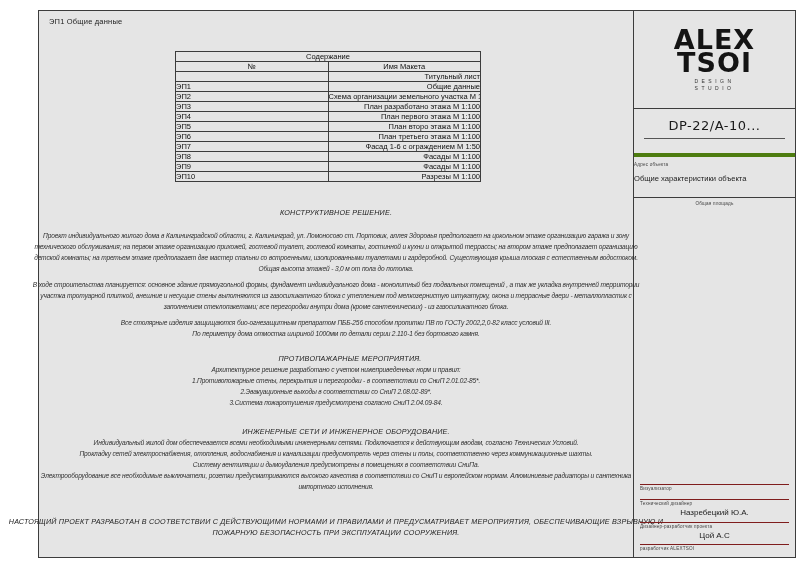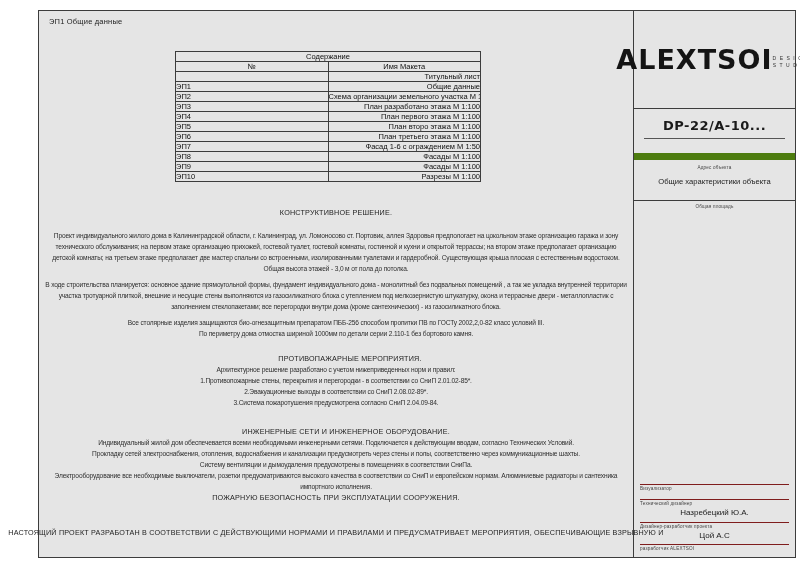--- a/index.html
+++ b/index.html
@@ -7,33 +7,33 @@
   .sheet{position:absolute;left:38px;top:10px;width:756px;height:546px;border:1px solid #3c3c3c;background:#e5e5e5;}
   .corner-label{position:absolute;left:10px;top:6px;font-size:7.5px;color:#222;letter-spacing:0.2px;}
   .main{position:absolute;left:0;top:0;width:594px;height:546px;border-right:1px solid #3c3c3c;}
   
   table.toc{position:absolute;left:136px;top:40px;width:306px;border-collapse:collapse;font-size:7.5px;color:#111;table-layout:fixed;}
   table.toc td,table.toc th{border:1px solid #3c3c3c;height:9px;line-height:9px;padding:0;overflow:hidden;white-space:nowrap;}
   table.toc th{font-weight:normal;text-align:center;}
   td.num{width:42px;}
   td.name{text-align:right;padding-left:4px;}
   
-  .textflow{position:absolute;top:196px;left:8px;width:578px;display:flex;flex-direction:column;align-items:center;color:#2e2e2e;}
+  .textflow{position:absolute;top:196px;left:8px;width:578px;display:flex;flex-direction:column;align-items:center;color:#2e2e2e;font-style:italic;}
   .tline{font-size:6.6px;letter-spacing:-0.15px;line-height:11px;white-space:nowrap;}
   .theading{font-size:7.2px;line-height:11px;letter-spacing:0.2px;color:#222;white-space:nowrap;}
   .gap12{margin-top:12px;} .gap5{margin-top:5px;} .gap14{margin-top:14px;margin-left:28px;} .gap18{margin-top:18px;margin-left:20px;} .gap24{margin-top:24px;}
   
   .panel{position:absolute;right:0;top:0;width:161px;height:546px;display:flex;flex-direction:column;}
-  .logo-block{height:97px;border-bottom:1px solid #3c3c3c;display:flex;flex-direction:row;align-items:center;justify-content:center;}
+  .logo-block{height:97px;border-bottom:1px solid #3c3c3c;display:flex;flex-direction:column;align-items:center;justify-content:center;}
   .logo-word{font-family:"DejaVu Sans",sans-serif;font-size:27px;line-height:23px;letter-spacing:1px;color:#141414;font-weight:600;}
   .logo-sub{font-size:5px;letter-spacing:3.5px;color:#333;line-height:7px;margin-top:4px;text-align:center;}
-  .docnum-block{height:44px;border-bottom:7px solid #4d7c0f;text-align:center;font-weight:bold;}
+  .docnum-block{height:44px;border-bottom:4px solid #4d7c0f;text-align:center;}
   .docnum{font-size:13px;letter-spacing:0.5px;color:#1a1a1a;margin-top:9px;font-family:"DejaVu Sans",sans-serif;}
   .docnum-rule{border-bottom:1px solid #555;margin:5px 10px 0 10px;}
-  .addr-block{height:40px;border-bottom:1px solid #3c3c3c;text-align:center;}
+  .addr-block{height:40px;border-bottom:1px solid #3c3c3c;}
   .tiny-label{font-size:4.6px;color:#444;letter-spacing:0.2px;}
   .addr-block .tiny-label{margin-top:5px;}
   .chars{font-size:7.6px;color:#222;margin-top:7px;}
   .area-block{text-align:center;}
   .area-block .tiny-label{margin-top:3px;}
   .spacer{flex:1;}
   .sig-block{margin-bottom:1px;}
   .sig-row{border-top:1px solid #7f1d1d;margin:0 6px;text-align:left;}
   .sig-row .tiny-label{display:block;margin-top:1px;}
   .sig-value{font-size:8px;color:#1a1a1a;text-align:center;margin-top:2px;line-height:10px;}
@@ -117,22 +117,22 @@
       <div class="tline">Архитектурное решение разработано с учетом нижеприведенных норм и правил:</div>
       <div class="tline">1.Противопожарные стены, перекрытия и перегородки - в соответствии со СниП 2.01.02-85*.</div>
       <div class="tline">2.Эвакуационные выходы в соответствии со СниП 2.08.02-89*.</div>
       <div class="tline">3.Система пожаротушения предусмотрена согласно СниП 2.04.09-84.</div>
       <div class="theading gap18">ИНЖЕНЕРНЫЕ СЕТИ И ИНЖЕНЕРНОЕ ОБОРУДОВАНИЕ.</div>
       <div class="tline">Индивидуальный жилой дом обеспечевается всеми необходимыми инженерными  сетями. Подключается к действующим вводам, согласно Технических  Условий.</div>
       <div class="tline">Прокладку сетей электроснабжения, отопления, водоснабжения и канализации предусмотреть через стены и полы, соответственно через коммуникационные шахты.</div>
       <div class="tline">Систему вентиляции и дымоудаления предусмотрены в помещениях в соответствии СниПа.</div>
       <div class="tline">Электрооборудование все необходимые выключатели, розетки предусматриваются высокого качества в соответствии со СниП и европейском нормам. Алюминиевые радиаторы и сантехника</div>
       <div class="tline">импортного исполнения.</div>
+      <div class="theading gap24">НАСТОЯЩИЙ ПРОЕКТ РАЗРАБОТАН В СООТВЕТСТВИИ С ДЕЙСТВУЮЩИМИ НОРМАМИ И ПРАВИЛАМИ И ПРЕДУСМАТРИВАЕТ МЕРОПРИЯТИЯ, ОБЕСПЕЧИВАЮЩИЕ ВЗРЫВНУЮ И</div>
       <div class="theading">ПОЖАРНУЮ БЕЗОПАСНОСТЬ ПРИ ЭКСПЛУАТАЦИИ СООРУЖЕНИЯ.</div>
-      <div class="theading gap24">НАСТОЯЩИЙ ПРОЕКТ РАЗРАБОТАН В СООТВЕТСТВИИ С ДЕЙСТВУЮЩИМИ НОРМАМИ И ПРАВИЛАМИ И ПРЕДУСМАТРИВАЕТ МЕРОПРИЯТИЯ, ОБЕСПЕЧИВАЮЩИЕ ВЗРЫВНУЮ И</div>
     </div>
   </div>
 
   <div class="panel">
     <div class="logo-block">
       <div class="logo-word">ALEX</div>
       <div class="logo-word">TSOI</div>
       <div class="logo-sub">
         <span>DESIGN</span><br>
         <span>STUDIO</span>

